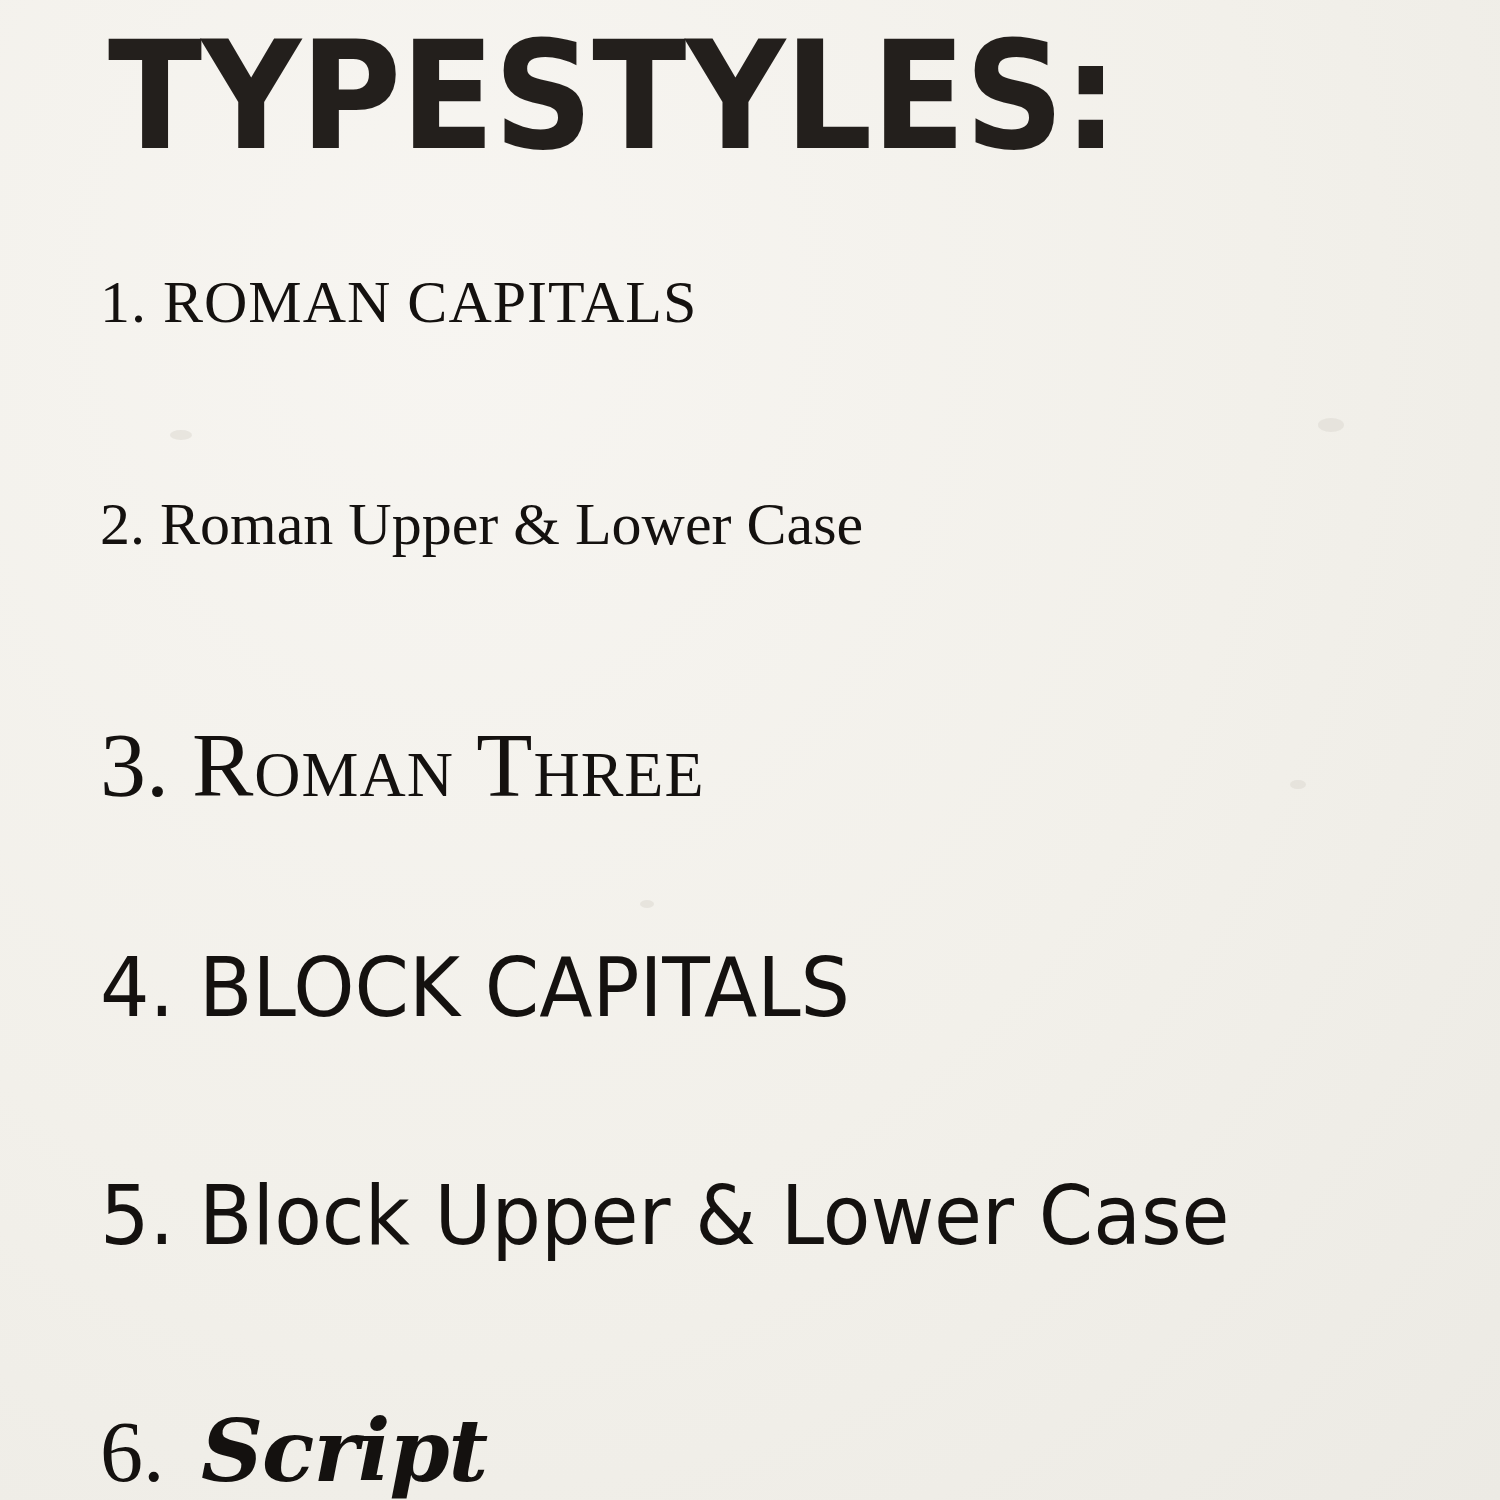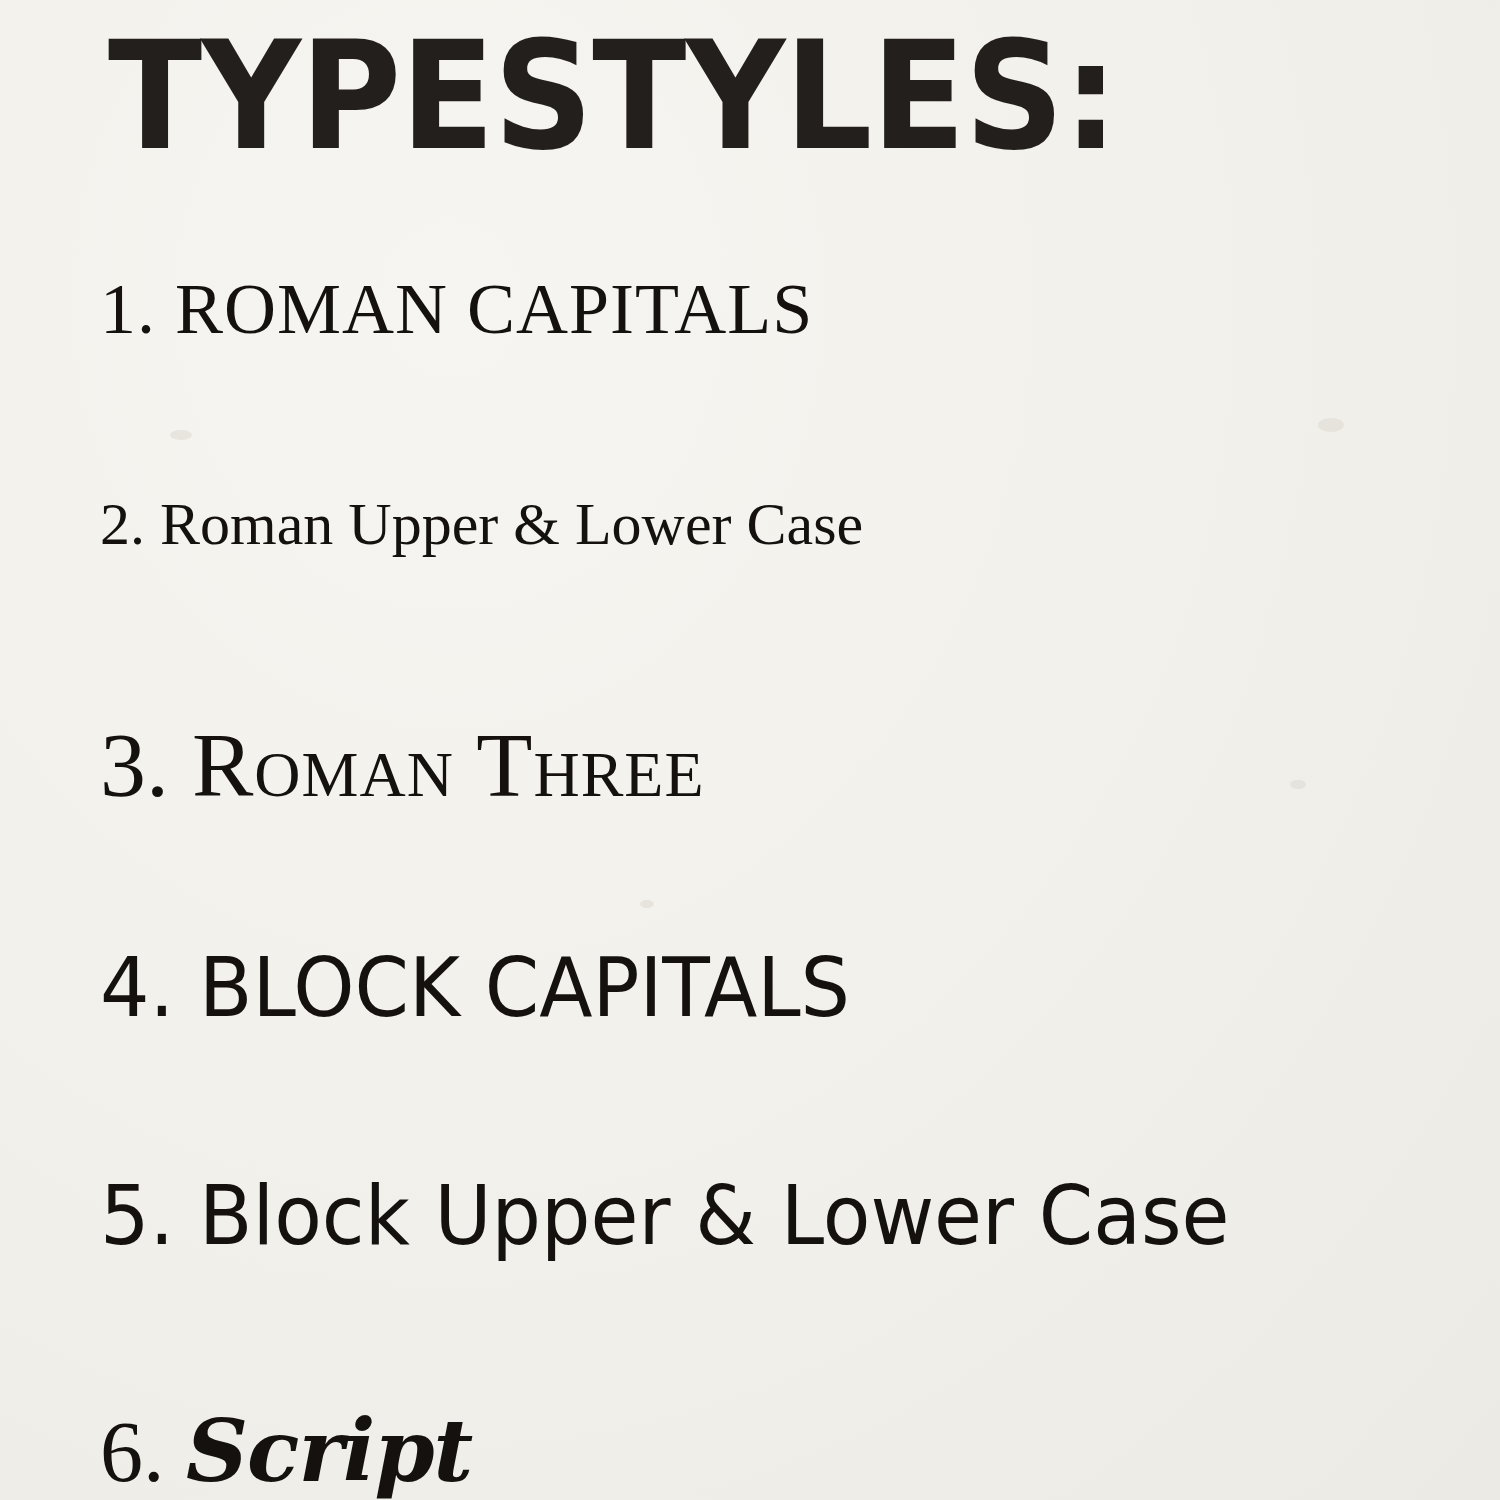--- a/index.html
+++ b/index.html
@@ -58,21 +58,21 @@
     white-space: nowrap;
   }
 
   .num {
     display: inline-block;
   }
 
   
   .s-roman-caps {
     font-family: "Liberation Serif", serif;
-    font-size: 72px;
+    font-size: 60px;
     letter-spacing: 1px;
   }
   
   .s-roman-ul {
     font-family: "Liberation Serif", serif;
     font-size: 60px;
   }
   
   .s-roman-three {
     font-family: "Liberation Serif", serif;
@@ -101,20 +101,21 @@
   
   .s-script {
     font-family: "Liberation Serif", serif;
     font-size: 86px;
   }
   .s-script .scriptword {
     font-style: italic;
     font-weight: 700;
     font-family: "DejaVu Serif", serif;
     letter-spacing: -1px;
+    margin-left: 15px;
   }
 
   .row1 { top: 268px; }
   .row2 { top: 490px; }
   .row3 { top: 712px; }
   .row4 { top: 940px; }
   .row5 { top: 1168px; }
   .row6 { top: 1400px; }
 </style>
 </head>

